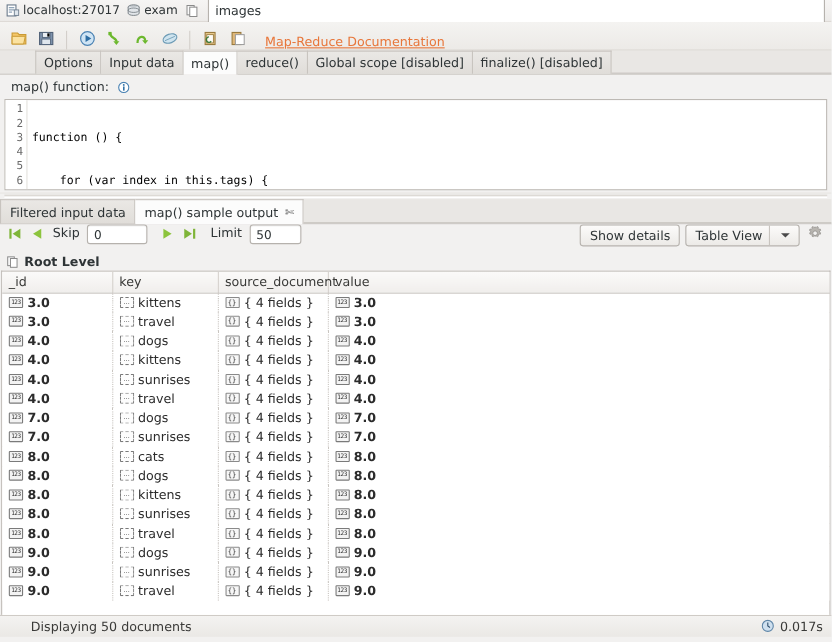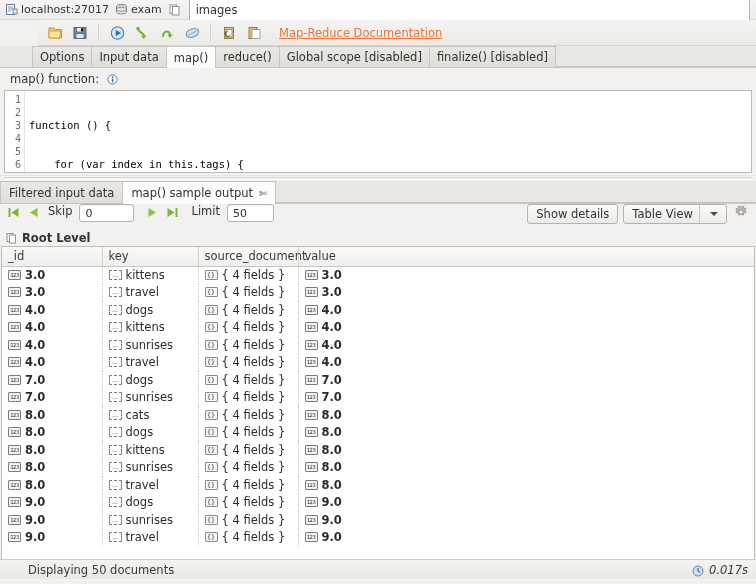--- a/index.html
+++ b/index.html
@@ -44,26 +44,25 @@
     box-shadow: inset 0 1px 1px rgba(0,0,0,.07);
   }
 
   
   .ico { display:inline-block; vertical-align:middle; line-height:0; }
 
   
   .toolbar {
     height: 26px;
     display: flex;
-    align-items: center;
+    align-items: flex-end;
     padding: 0 6px;
     background: linear-gradient(to bottom,#f4f3f1,#eceae7);
     border-bottom: 1px solid #d7d3ce;
     gap: 3px;
-    margin-left: 38px;
   }
   .tb-btn {
     width: 22px; height: 21px;
     display: flex; align-items: center; justify-content: center;
     border-radius: 3px;
   }
   .tb-sep {
     width: 1px; height: 17px;
     background: #d3cfca;
     margin: 0 4px;
@@ -306,21 +305,21 @@
   
   .statusbar{
     height:20px;
     display:flex;align-items:center;
     padding: 0 8px 0 28px;
     background: linear-gradient(to bottom,#f4f3f1,#eae8e5);
     border-top:1px solid #cfcbc6;
     font-size:11.5px;
     color:#3a3a38;
   }
-  .statusright{ display:flex;align-items:flex-end;gap:5px;font-style:italic; }
+  .statusright{ display:flex;align-items:flex-start;gap:5px; }
   .bottomstrip{ height:5px; background:#f2f1f0; }
 </style>
 </head>
 <body>
 
 <div id="app">
 
   <div class="addrbar">
     <span class="ico">
       <svg width="13" height="13" viewBox="0 0 13 13">

